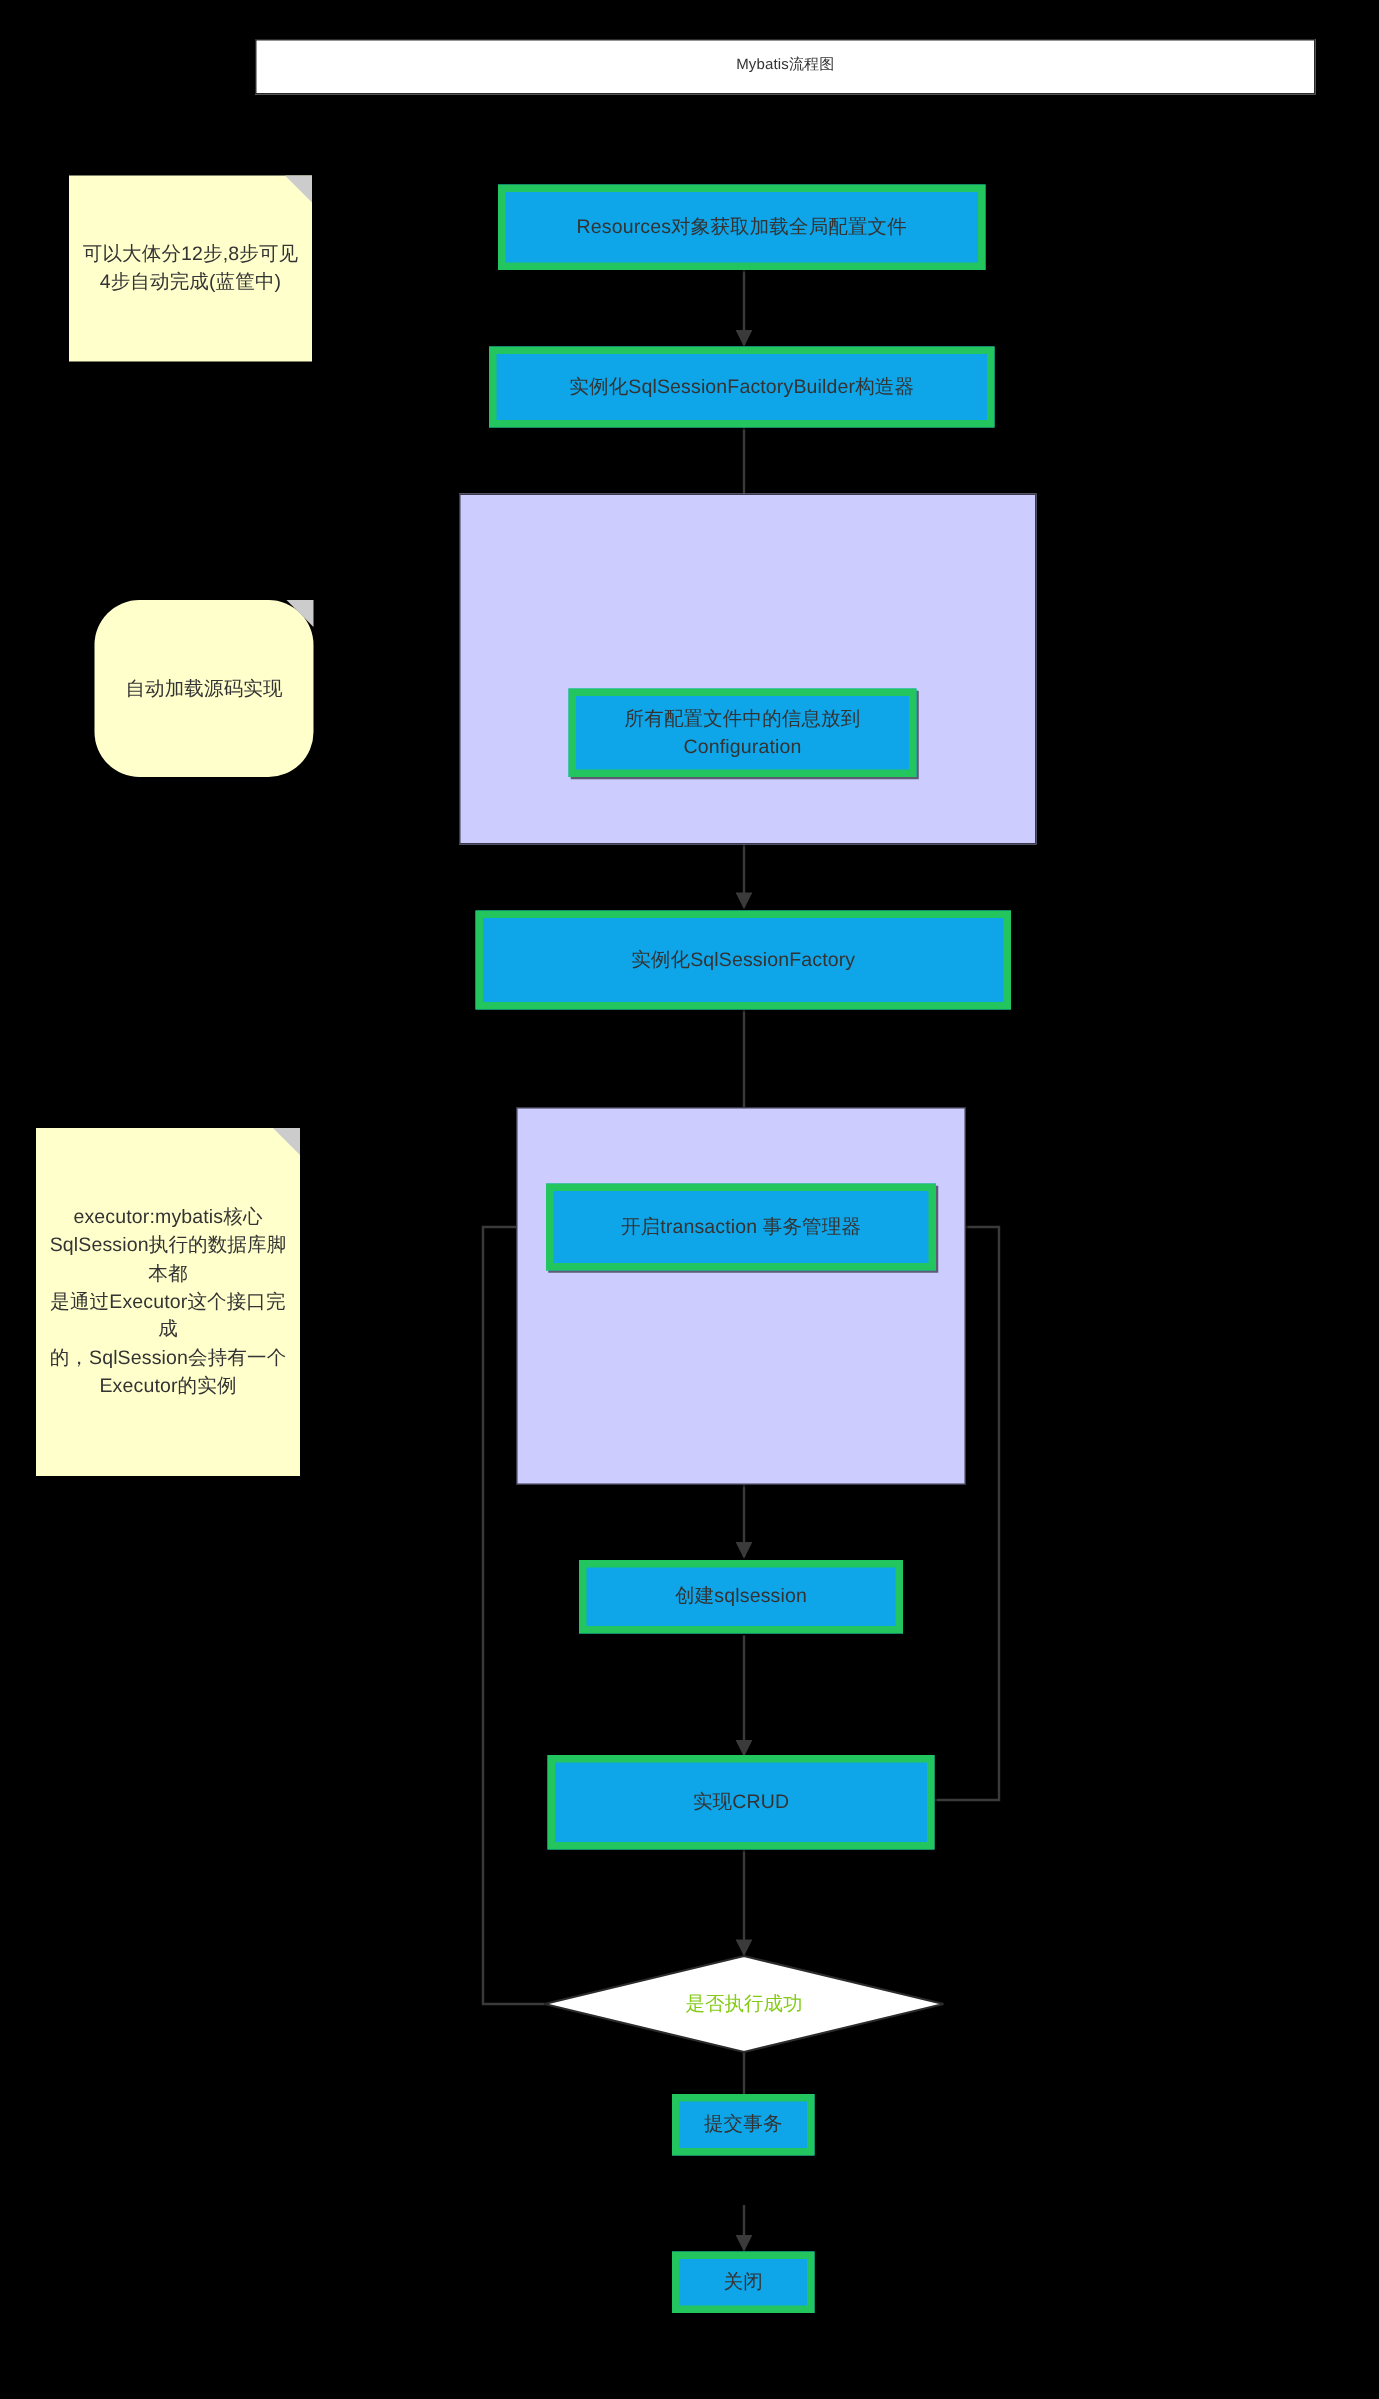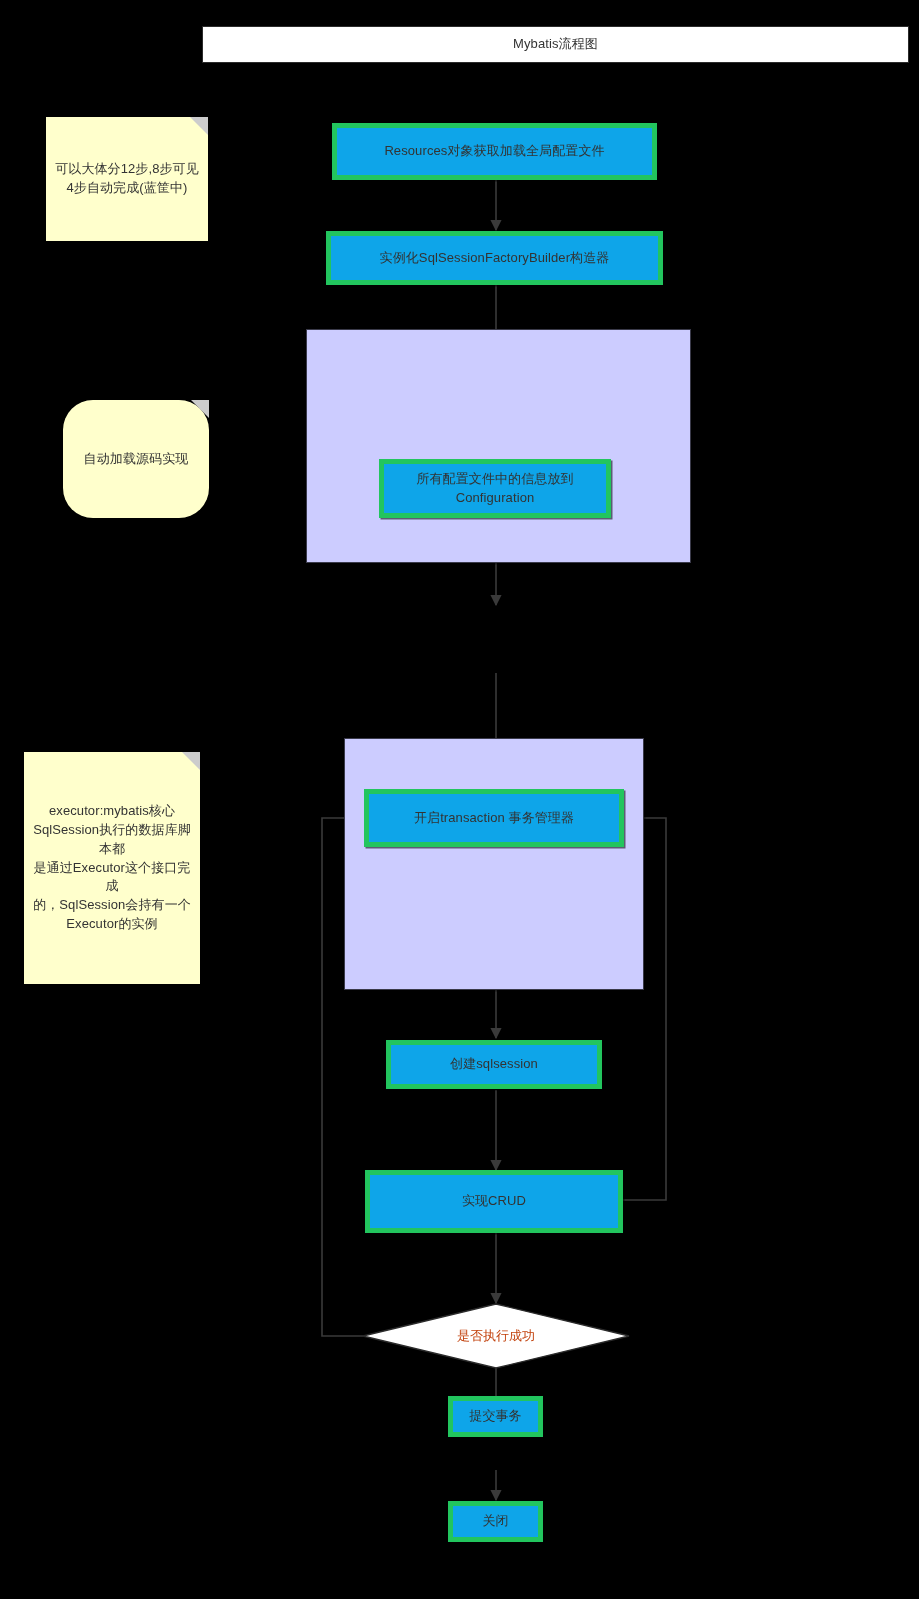--- a/index.html
+++ b/index.html
@@ -43,22 +43,21 @@
   }
   .box {
     background: #0ea5e9;
     border: 5px solid #22c55e;
     box-shadow: 1.5px 1.5px 0 rgba(0,0,0,0.55);
   }
   .title-box {
     background: #FFFFFF;
     border: 1px solid #2b2b2b;
     box-shadow: 1.5px 1.5px 0 rgba(0,0,0,0.55);
-    font-size: 13px;
-    margin-left: 32px;
+    font-size: 10px;
   }
   .group-box {
     background: #CCCCFF;
     border: 1px solid #3a3a4a;
     box-shadow: 1.5px 1.5px 0 rgba(0,0,0,0.4);
   }
   .note {
     background: #FFFFCC;
     border: none;
     box-shadow: 1.5px 1.5px 0 rgba(0,0,0,0.45);
@@ -93,21 +92,21 @@
   .diamond-label {
     position: absolute;
     left: 0;
     top: 0;
     width: 100%;
     height: 100%;
     display: flex;
     align-items: center;
     justify-content: center;
     font-size: 13px;
-    color: #c2410c;
+    color: #84cc16;
   }
   .node-label {
     white-space: pre-line;
   }
 </style>
 </head>
 <body>
 
 <div id="canvas">
 
@@ -169,20 +168,23 @@
   <div class="node box" style="left:326px; top:231px; width:337px; height:54px;">
     <span class="node-label">实例化SqlSessionFactoryBuilder构造器</span>
   </div>
 
 
   <div class="node box" style="left:379px; top:459px; width:232px; height:59px;">
     <span class="node-label">所有配置文件中的信息放到
 Configuration</span>
   </div>
 
+  <div class="node box" style="left:317px; top:607px; width:357px; height:66px;">
+    <span class="node-label">实例化SqlSessionFactory</span>
+  </div>
 
   <div class="node box" style="left:364px; top:789px; width:260px; height:58px;">
     <span class="node-label">开启transaction 事务管理器</span>
   </div>
 
 
   <div class="node box" style="left:386px; top:1040px; width:216px; height:49px;">
     <span class="node-label">创建sqlsession</span>
   </div>
 

